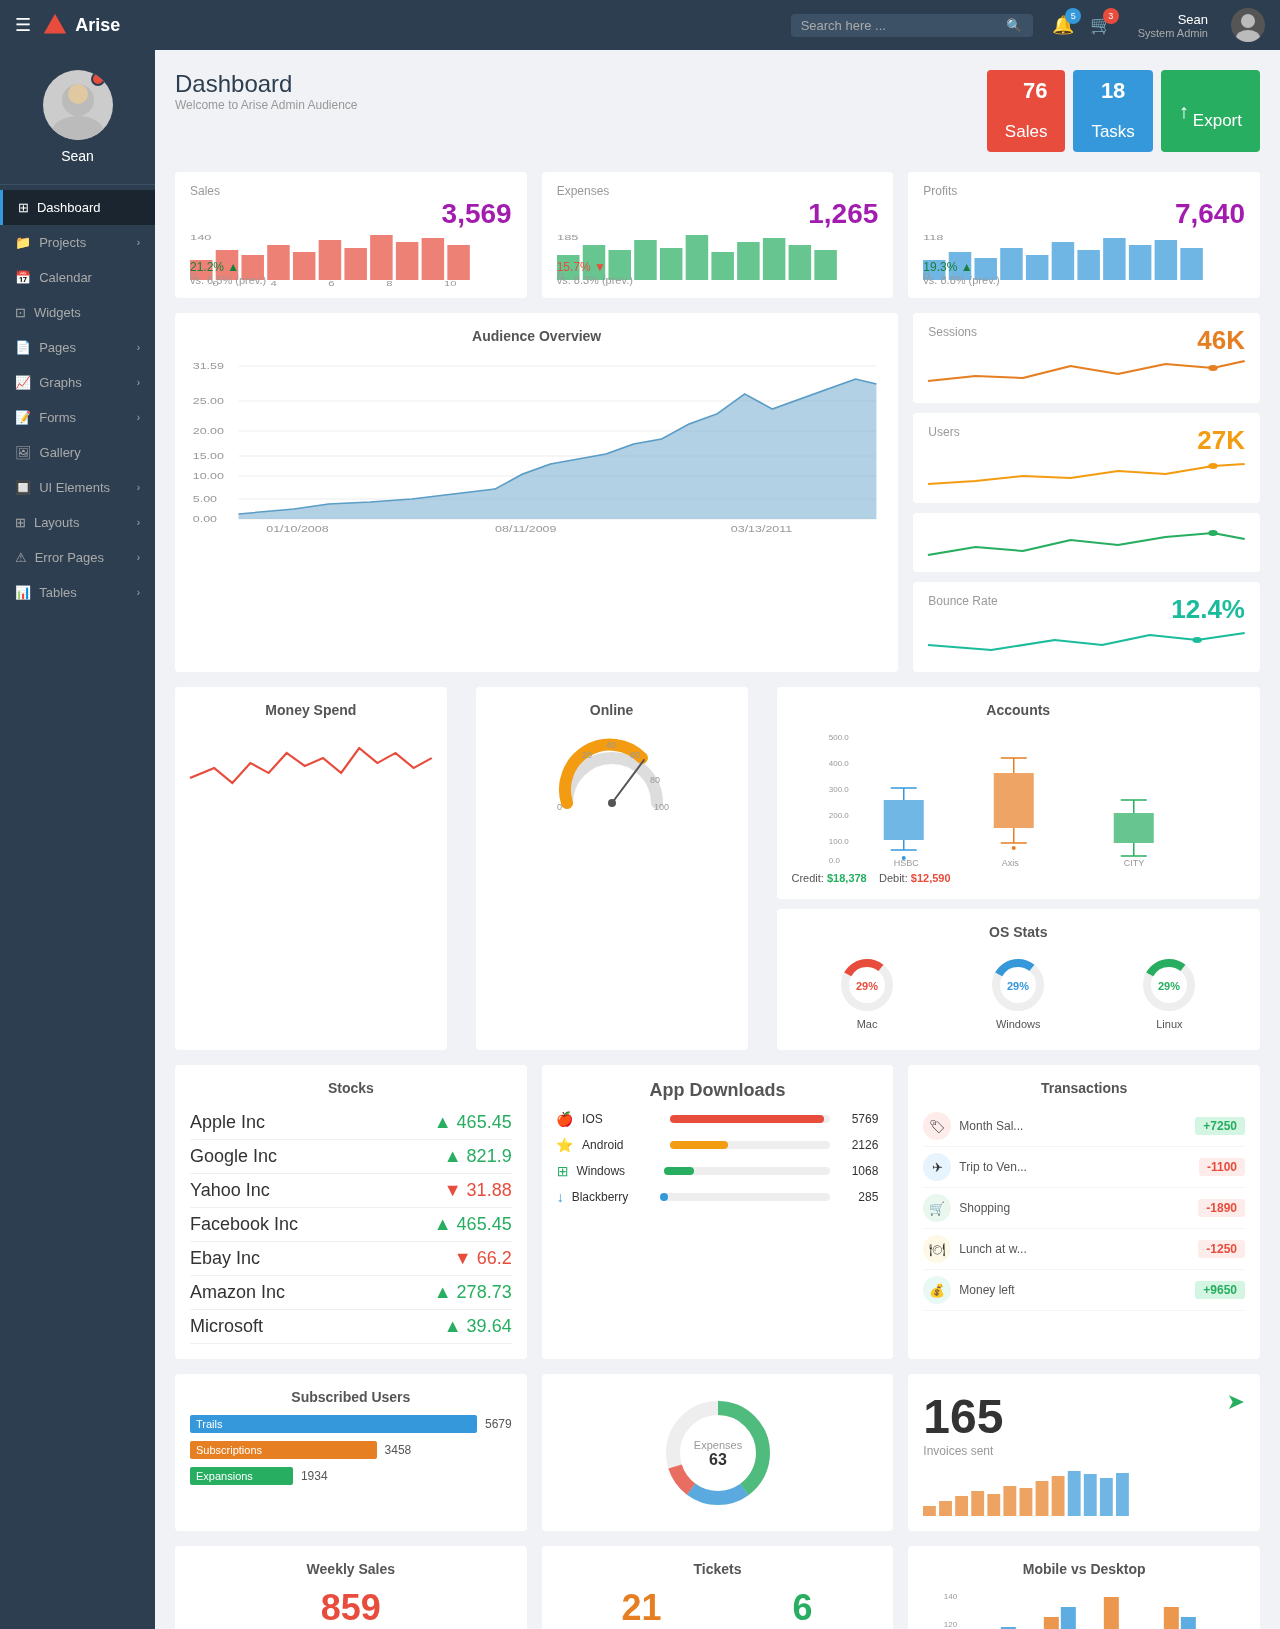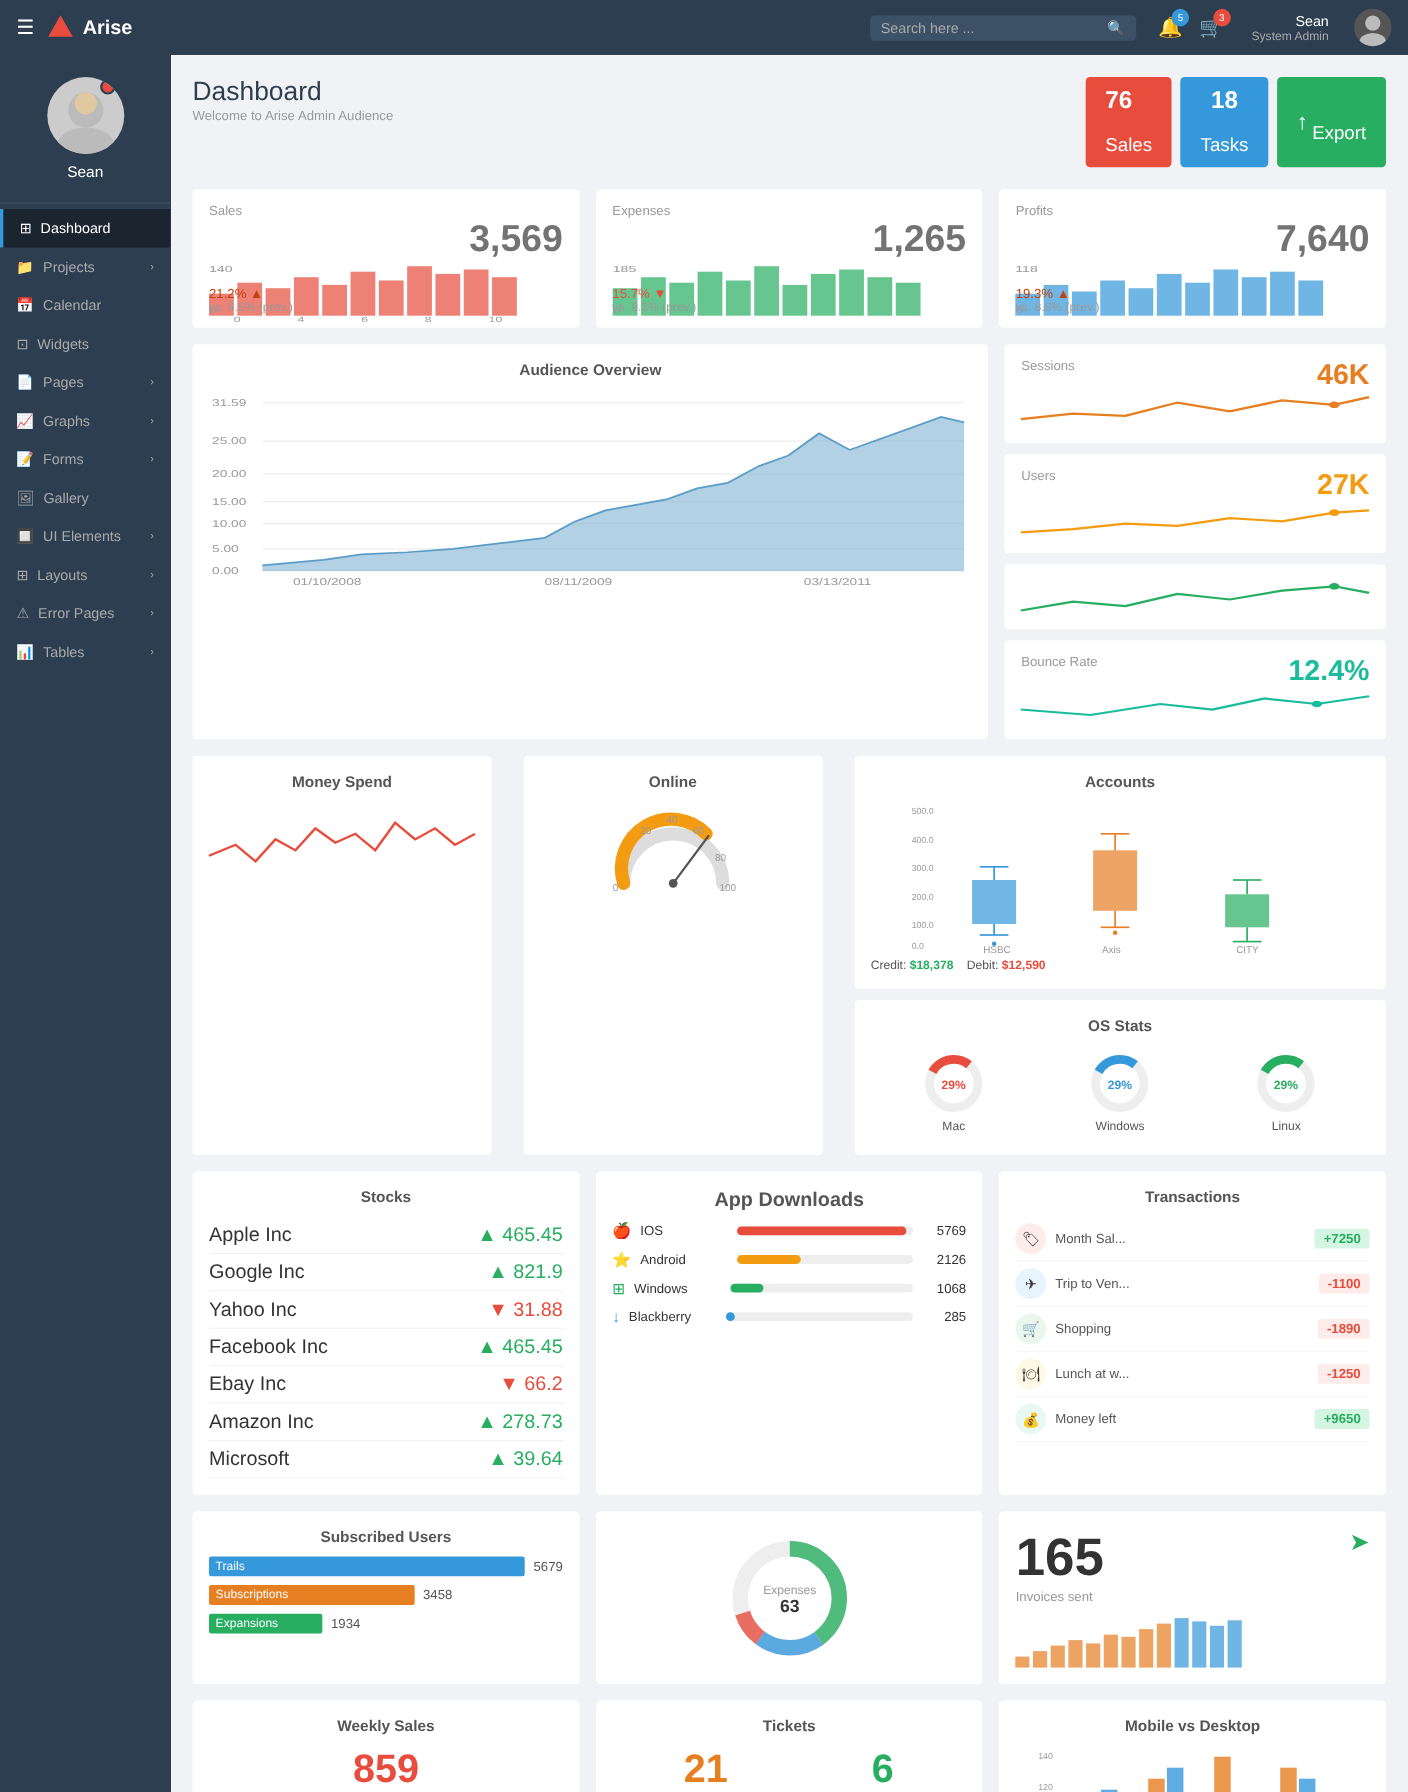--- a/index.html
+++ b/index.html
@@ -54,34 +54,34 @@
     .sidebar .nav-item .arrow { margin-left: auto; font-size: 10px; }
 
     
     .main { margin-left: 155px; margin-top: 50px; padding: 20px; }
 
     
     .page-header { display: flex; align-items: flex-start; justify-content: space-between; margin-bottom: 20px; }
     .page-header .title-area h1 { font-size: 24px; color: #2c3e50; font-weight: 400; }
     .page-header .title-area p { color: #999; font-size: 12px; }
     .page-header .btn-group { display: flex; gap: 8px; }
-    .btn-sales { background: #e74c3c; color: #fff; padding: 10px 18px; border-radius: 4px; text-align: left; cursor: pointer; }
+    .btn-sales { background: #e74c3c; color: #fff; padding: 10px 18px; border-radius: 4px; text-align: right; cursor: pointer; }
     .btn-tasks { background: #3498db; color: #fff; padding: 10px 18px; border-radius: 4px; text-align: center; cursor: pointer; }
     .btn-export { background: #27ae60; color: #fff; padding: 10px 18px; border-radius: 4px; text-align: center; cursor: pointer; }
     .btn-num { font-size: 22px; font-weight: bold; line-height: 1; }
     .btn-lbl { font-size: 17px; margin-top: 20px; }
 
     
     .stat-cards { display: flex; gap: 15px; margin-bottom: 15px; }
     .stat-card { background: #fff; border-radius: 4px; padding: 12px 15px; flex: 1; position: relative; }
     .stat-card .sc-title { color: #999; font-size: 12px; margin-bottom: 4px; }
-    .stat-card .sc-value { font-size: 34px; font-weight: bold; color: #737373; float: right; margin-top: -4px; }
+    .stat-card .sc-value { font-size: 28px; font-weight: bold; color: #a21caf; float: right; margin-top: -4px; }
     .stat-card .sc-chart { height: 50px; margin-top: 8px; }
     .stat-card .sc-pct { font-size: 12px; margin-top: 4px; }
-    .stat-card .sc-pct.up { color: #c2410c; }
+    .stat-card .sc-pct.up { color: #15803d; }
     .stat-card .sc-pct.down { color: #e74c3c; }
     .stat-card .sc-prev { font-size: 11px; color: #999; }
 
     
     .mid-section { display: flex; gap: 15px; margin-bottom: 15px; }
     .audience-card { background: #fff; border-radius: 4px; padding: 15px; flex: 2; }
     .audience-card h3 { font-size: 14px; color: #555; margin-bottom: 10px; text-align: center; }
     .audience-chart { height: 180px; position: relative; }
     .right-metrics { display: flex; flex-direction: column; gap: 10px; flex: 1; }
     .metric-card { background: #fff; border-radius: 4px; padding: 12px 15px; flex: 1; }

